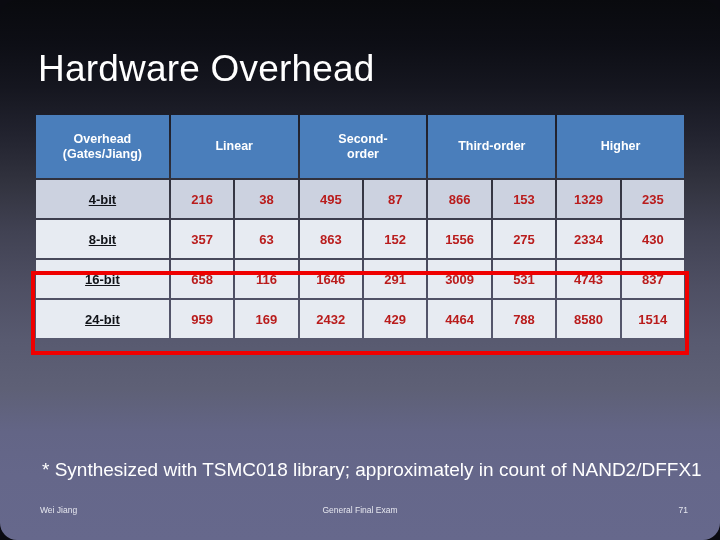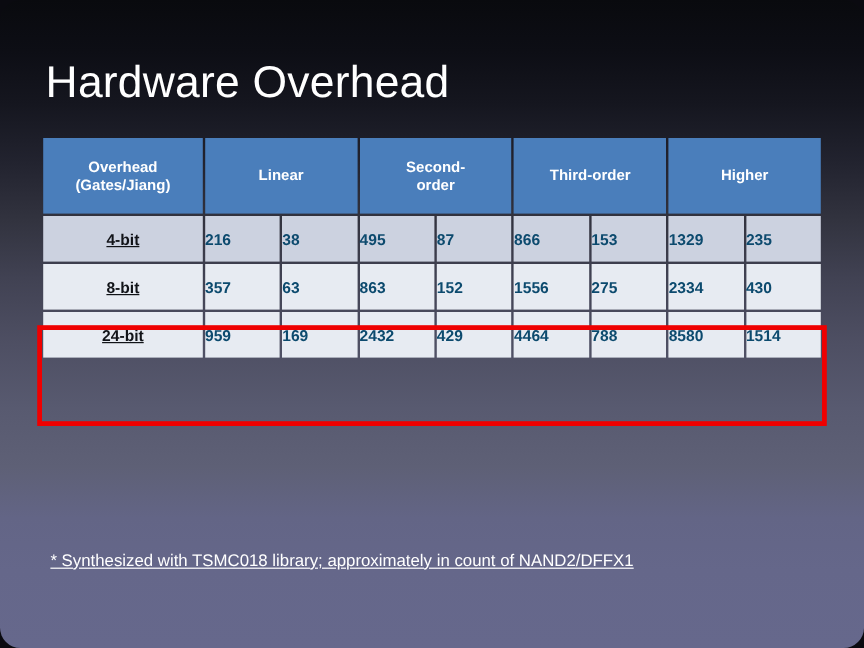--- a/index.html
+++ b/index.html
@@ -74,23 +74,24 @@
     background: inherit;
     color: #111318;
     font-size: 13px;
     font-weight: bold;
     text-align: center;
     height: 38px;
     vertical-align: middle;
     text-decoration: underline;
   }
   .num {
-    color: #0c4a6e;
+    color: #b91c1c;
     font-size: 13px;
     font-weight: bold;
+    text-align: center;
     height: 38px;
     vertical-align: middle;
   }
   tr.band-a td { background: #ccd2e0; }
   tr.band-b td { background: #e7ebf2; }
 
   
   #highlight-box {
     position: absolute;
     left: 33px;
@@ -100,24 +101,23 @@
     border: 4px solid #ef0000;
     box-sizing: border-box;
     pointer-events: none;
   }
 
   
   #footnote {
     position: absolute;
     left: 42px;
     top: 459px;
-    font-size: 14px;
+    font-size: 19px;
     color: #ffffff;
     white-space: nowrap;
-    text-decoration: underline;
   }
   #footer {
     position: absolute;
     left: 0;
     top: 505px;
     width: 720px;
     height: 22px;
   }
   #footer-author {
     position: absolute;
@@ -203,31 +203,47 @@
           <td class="num">357</td>
           <td class="num">63</td>
           <td class="num">863</td>
           <td class="num">152</td>
           <td class="num">1556</td>
           <td class="num">275</td>
           <td class="num">2334</td>
           <td class="num">430</td>
         </tr>
         <tr class="band-b">
+          <td class="rowlabel">16-bit</td>
+          <td class="num">658</td>
+          <td class="num">116</td>
+          <td class="num">1646</td>
+          <td class="num">291</td>
+          <td class="num">3009</td>
+          <td class="num">531</td>
+          <td class="num">4743</td>
+          <td class="num">837</td>
+        </tr>
+        <tr class="band-b">
           <td class="rowlabel">24-bit</td>
           <td class="num">959</td>
           <td class="num">169</td>
           <td class="num">2432</td>
           <td class="num">429</td>
           <td class="num">4464</td>
           <td class="num">788</td>
           <td class="num">8580</td>
           <td class="num">1514</td>
         </tr>
       </tbody>
   </table>
 
   <div id="highlight-box" style="left: 31px; top: 271px; width: 658px; height: 84px; border-color: rgb(239, 0, 0);"></div>
 
   <div id="footnote">* Synthesized with TSMC018 library; approximately in count of NAND2/DFFX1</div>
 
+  <div id="footer">
+    <div id="footer-author">Wei Jiang</div>
+    <div id="footer-center">General Final Exam</div>
+    <div id="footer-page">71</div>
+  </div>
 
 </div>
 
 </body></html>

